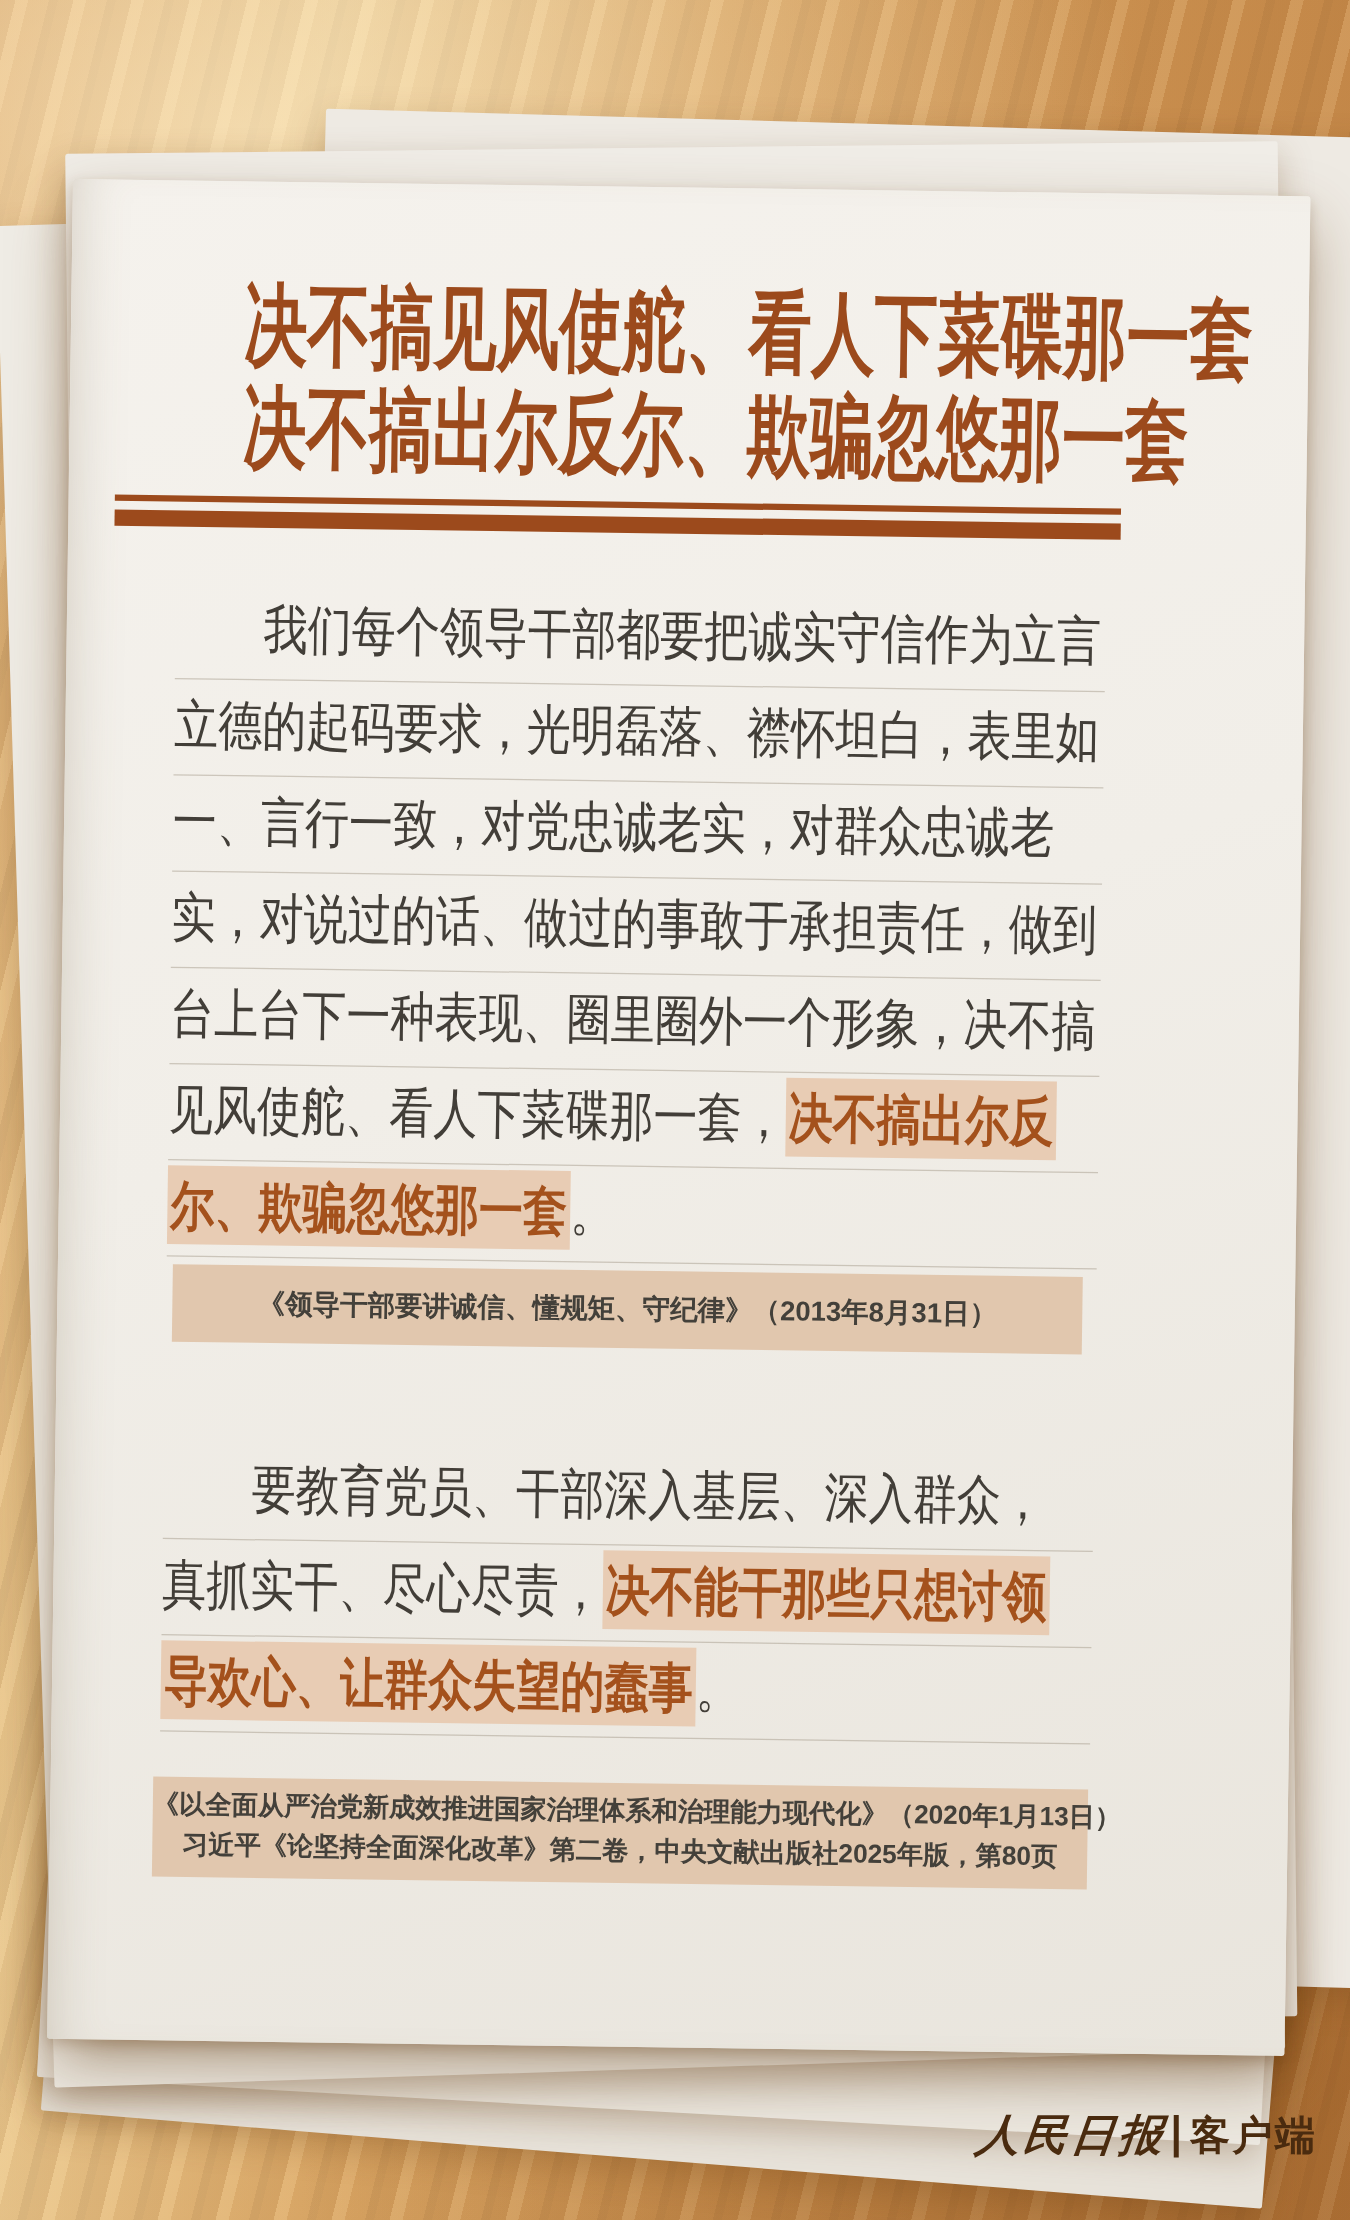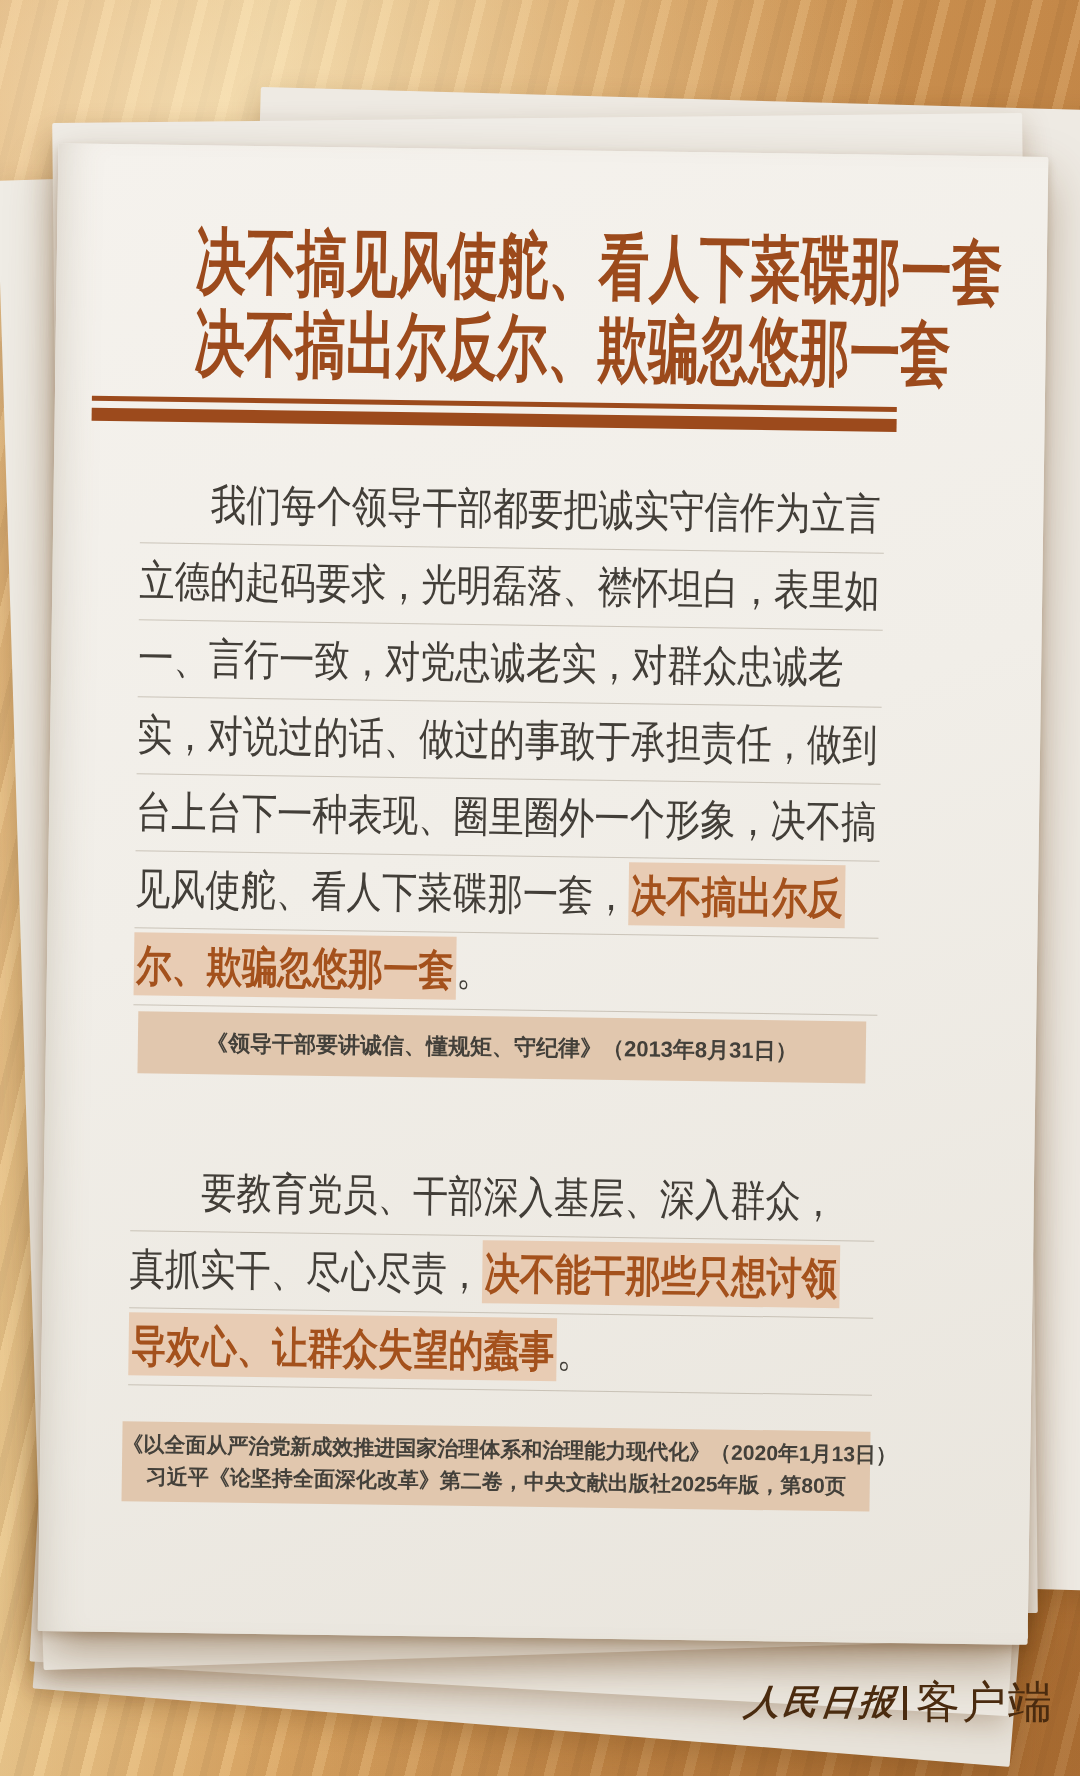--- a/index.html
+++ b/index.html
@@ -76,21 +76,21 @@
   .brand{
     position:absolute;right:26px;bottom:44px;z-index:20;color:#4a2b0f;
     display:flex;align-items:center;
   }
   .brand .script{
     font-family:"DejaVu Serif","Liberation Serif",serif;
     font-style:italic;font-weight:700;font-size:35px;letter-spacing:3px;
     transform:skewX(-6deg);
   }
   .brand .divider{width:4px;height:34px;background:#4a2b0f;margin:0 9px 0 6px;}
-  .brand .suffix{font-weight:400;font-size:44px;letter-spacing:2px;}
+  .brand .suffix{font-weight:700;font-size:32px;letter-spacing:2px;}
 </style>
 </head>
 <body>
 
 <div class="wood"></div>
 
 <div class="sheet s-e"></div>
 <div class="sheet s-d"></div>
 <div class="sheet s-c"></div>
 <div class="sheet s-a"></div>

